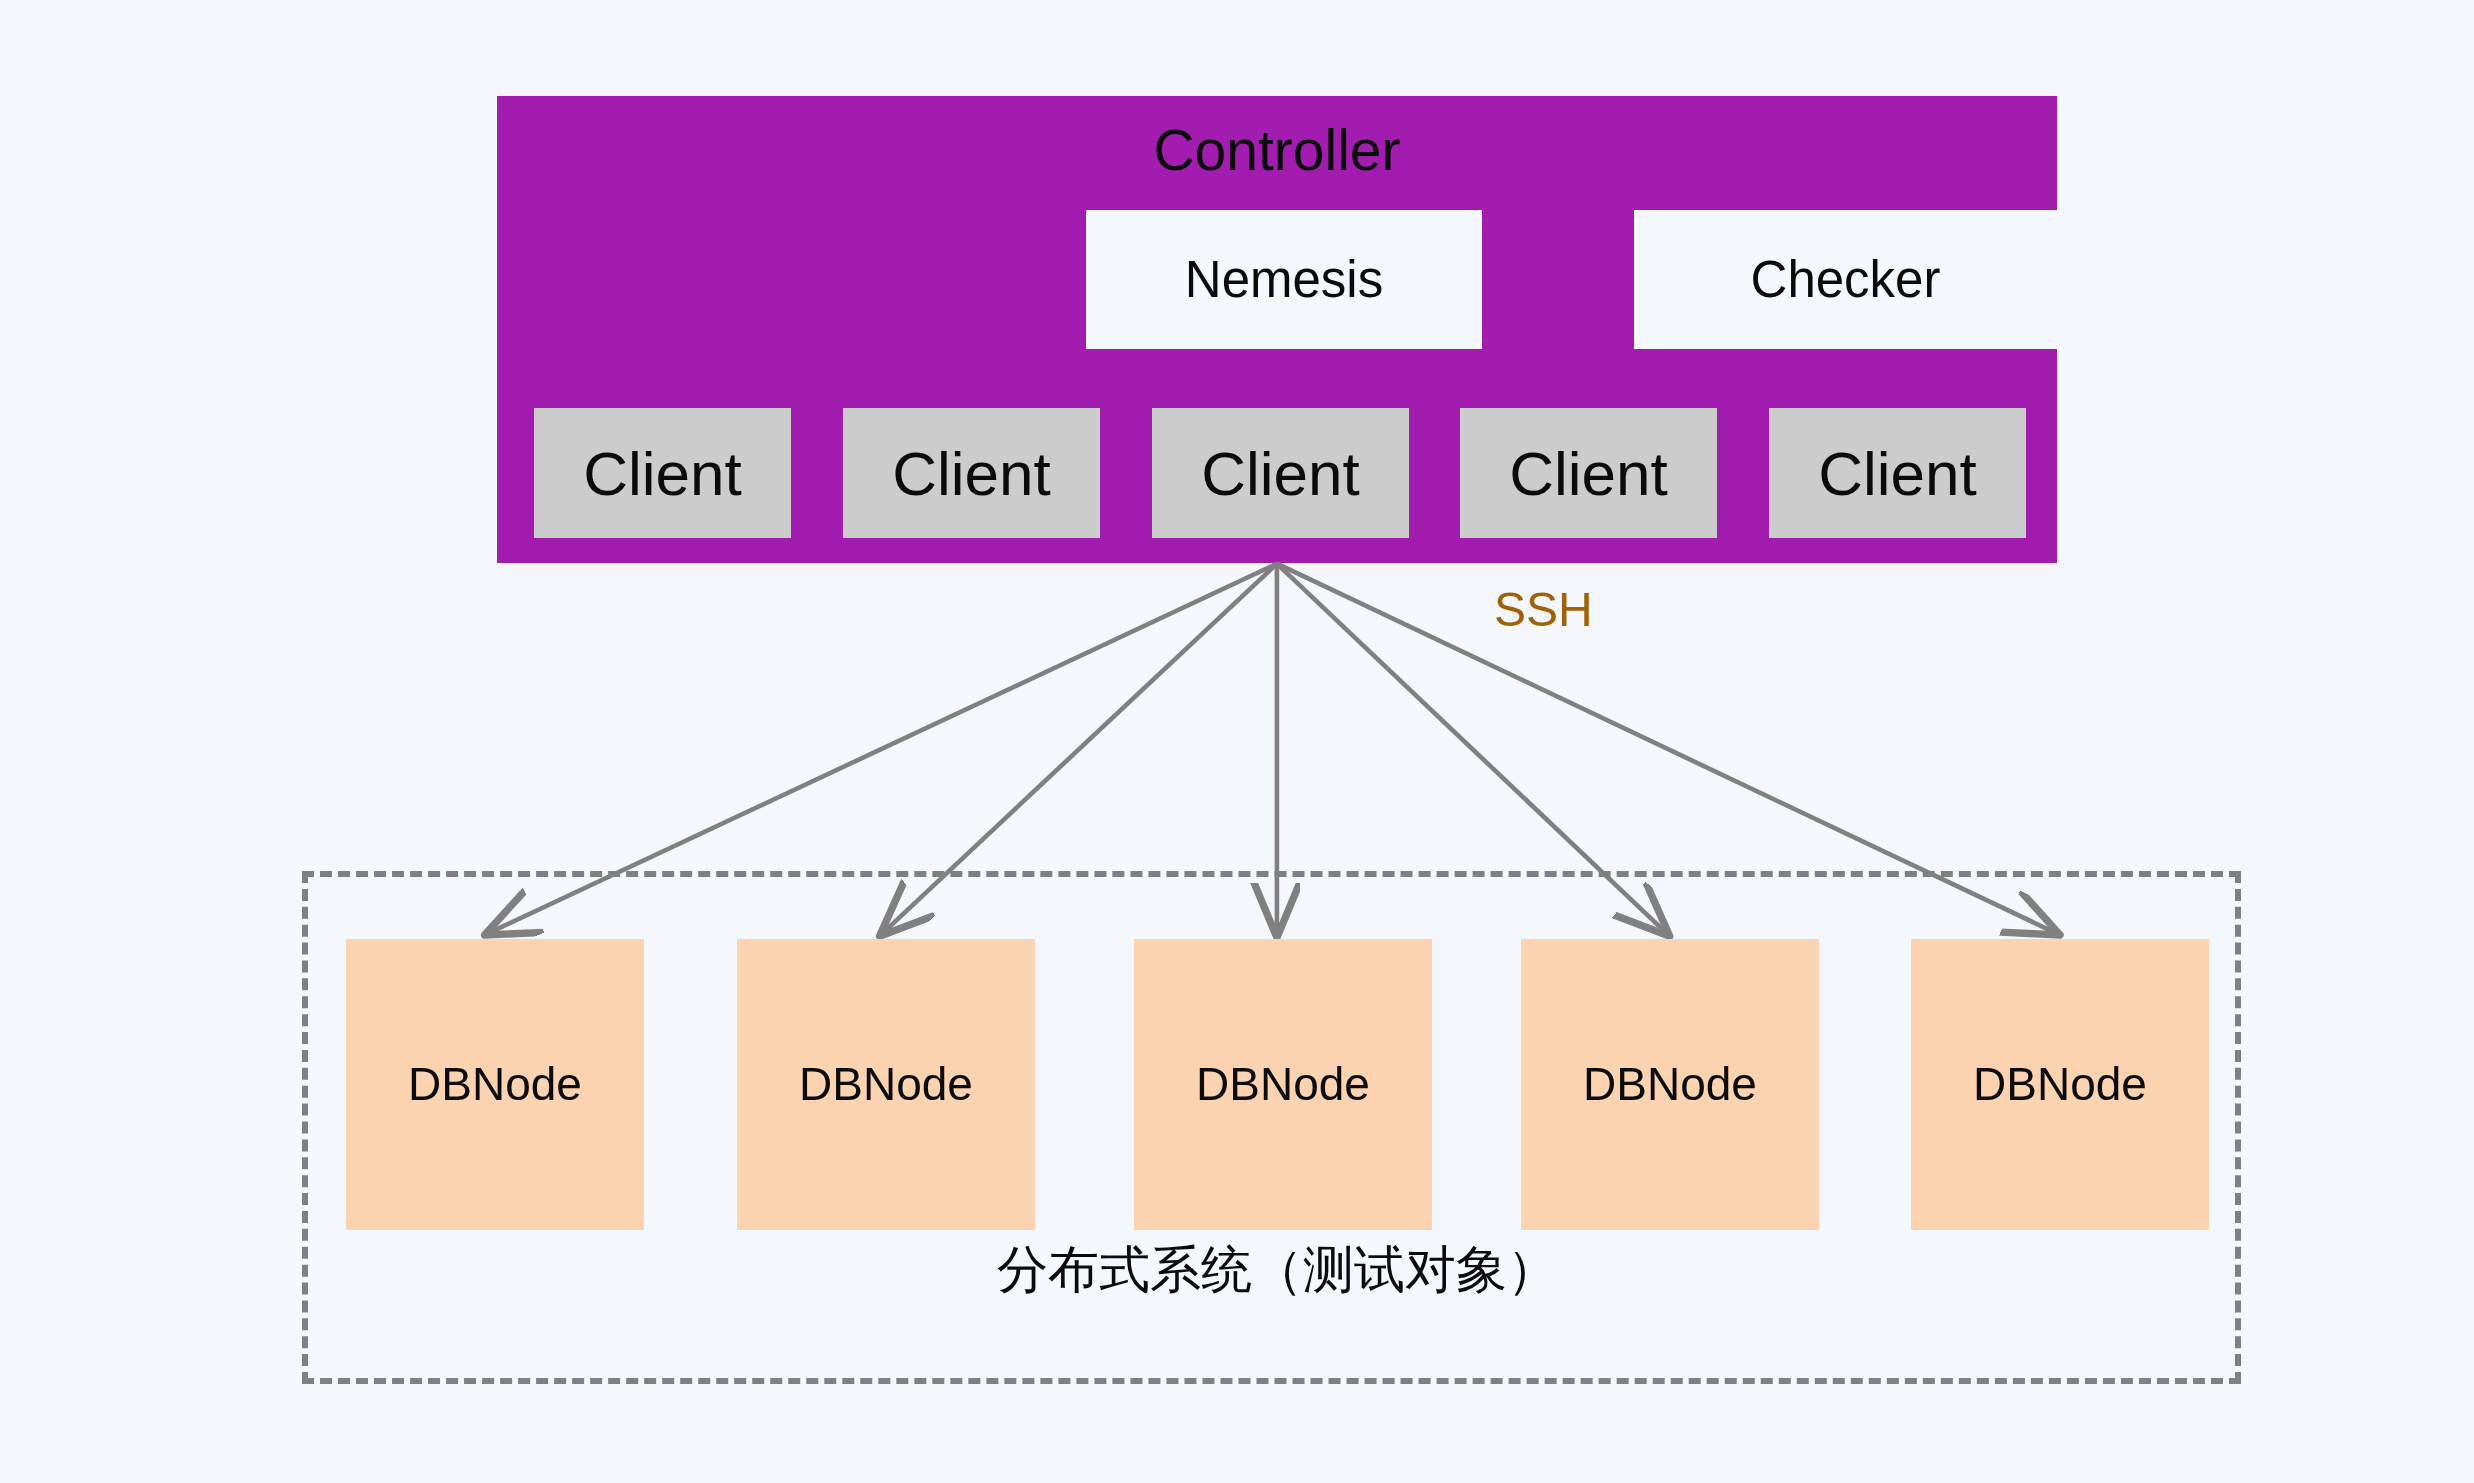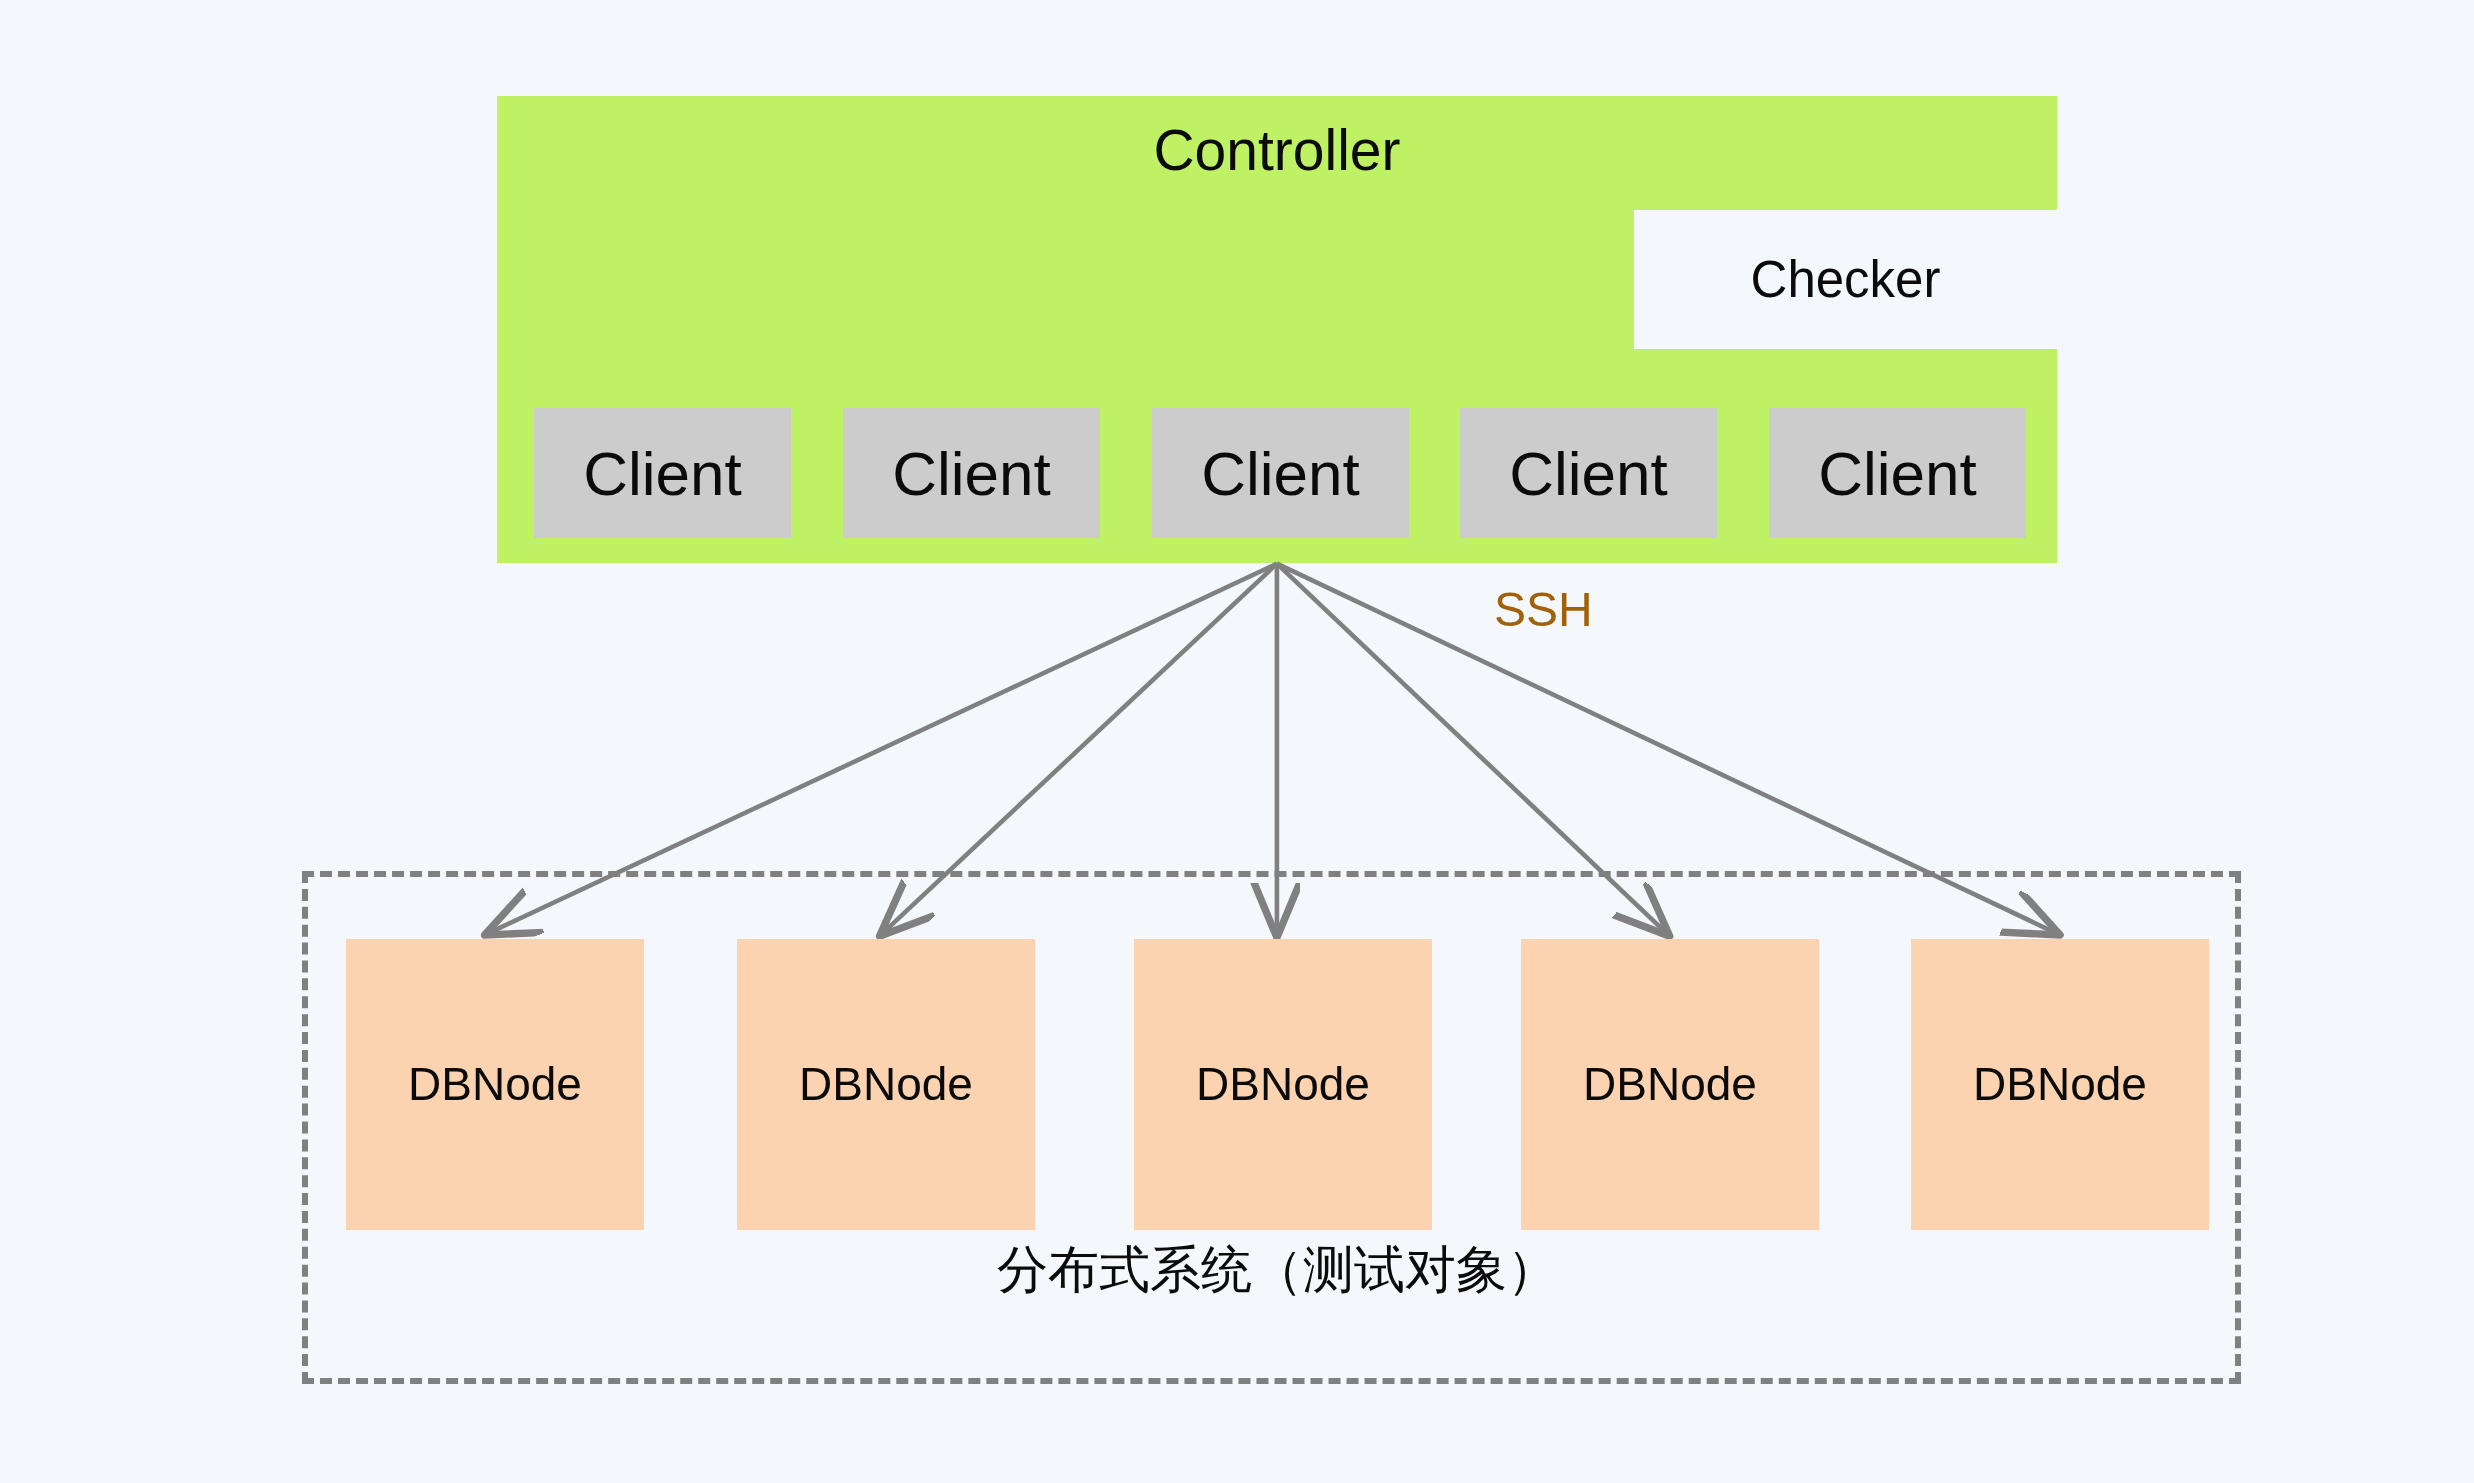--- a/index.html
+++ b/index.html
@@ -19,21 +19,21 @@
     height: 1483px;
   }
 
   
   #controller-panel {
     position: absolute;
     left: 497px;
     top: 96px;
     width: 1560px;
     height: 467px;
-    background: #bef264;
+    background: #a21caf;
   }
   #controller-title {
     position: absolute;
     left: 0;
     top: 26px;
     width: 1560px;
     text-align: center;
     font-size: 57px;
     color: #0b0b0b;
     line-height: 1;
@@ -134,20 +134,23 @@
 </head>
 <body>
 
 <div id="stage">
 
   <div id="controller-panel">
 
     <div id="controller-title">Controller</div>
 
 
+    <div class="component-box" id="box-nemesis">
+      <span>Nemesis</span>
+    </div>
 
     <div class="component-box" id="box-checker">
       <span>Checker</span>
     </div>
 
     <div class="client-box" id="box-client-0">
       <span>Client</span>
     </div>
     <div class="client-box" id="box-client-1">
       <span>Client</span>

